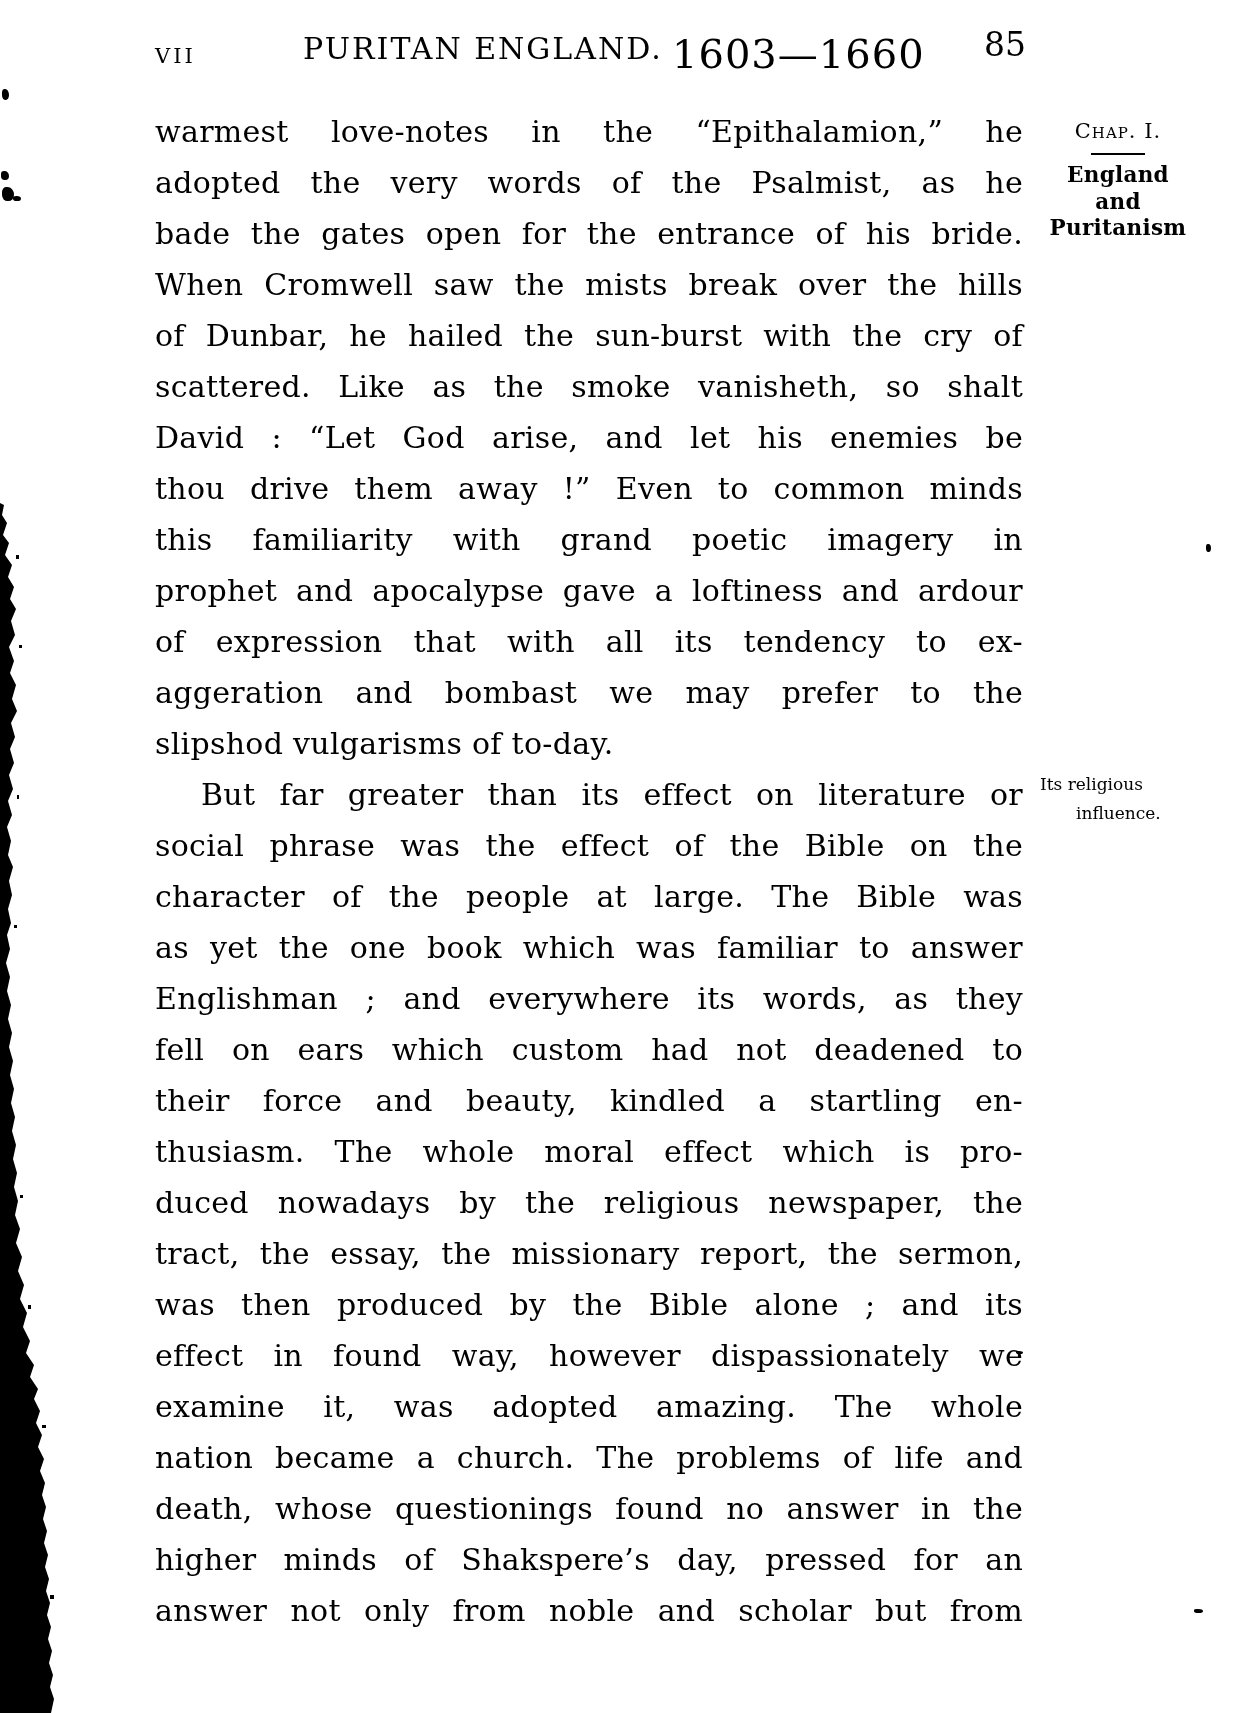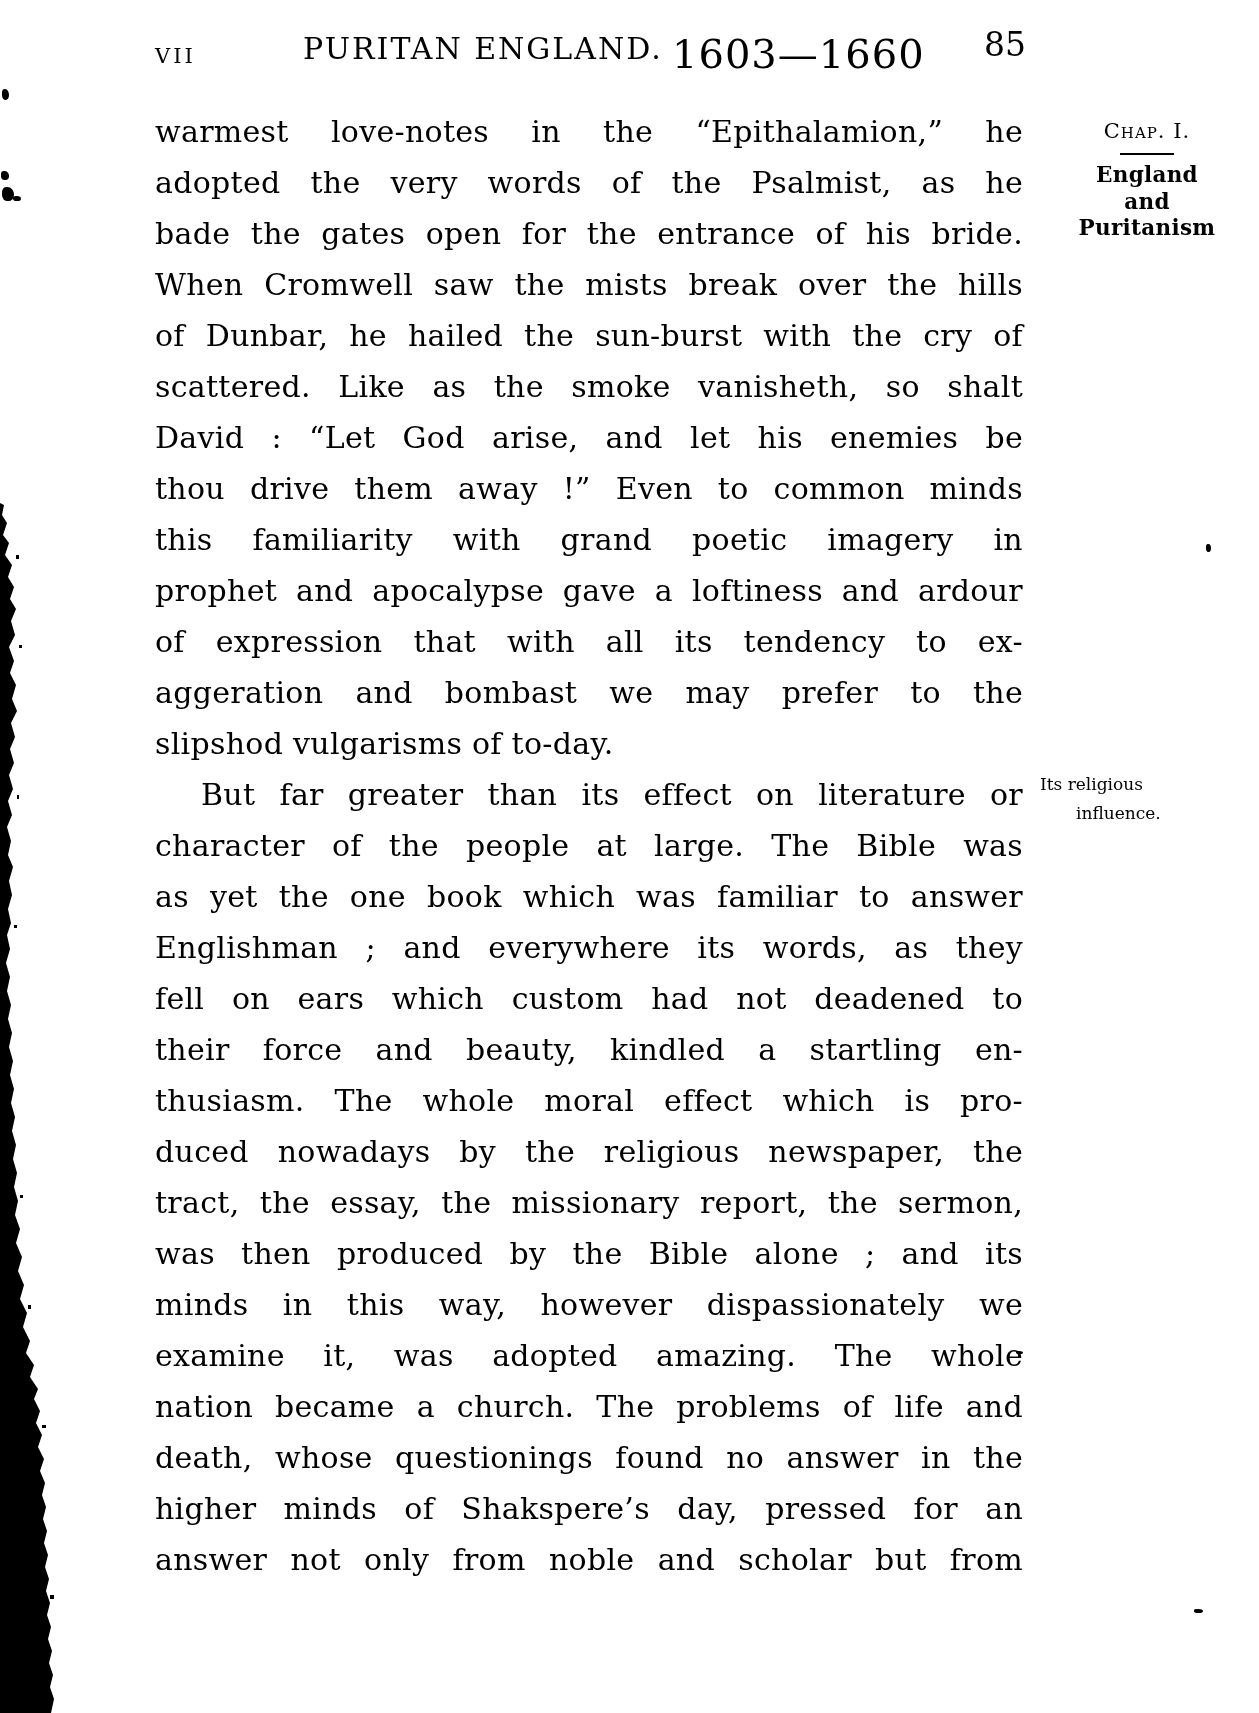--- a/index.html
+++ b/index.html
@@ -44,21 +44,21 @@
     text-align:justify;
     text-align-last:justify;
     white-space:normal;
     overflow:visible;
   }
   .para1 .line:last-child{text-align-last:left;}
   .para2 .line:first-child{text-indent:46px;}
 
   
   .note-chapter{
-    position:absolute;left:1072px;top:118px;width:150px;
+    position:absolute;left:1043px;top:118px;width:150px;
     text-align:center;
   }
   .chap-label{
     font-size:21px;line-height:26px;
     font-variant:small-caps;letter-spacing:1px;
   }
   .chap-rule{
     width:54px;height:2px;background:#000;
     margin:9px auto 7px auto;
   }
@@ -131,30 +131,31 @@
         <div class="line">David : “Let God arise, and let his enemies be</div>
         <div class="line">thou drive them away !” Even to common minds</div>
         <div class="line">this familiarity with grand poetic imagery in</div>
         <div class="line">prophet and apocalypse gave a loftiness and ardour</div>
         <div class="line">of expression that with all its tendency to ex-</div>
         <div class="line">aggeration and bombast we may prefer to the</div>
         <div class="line">slipshod vulgarisms of to-day.</div>
       </div>
     <div class="para para2">
         <div class="line">But far greater than its effect on literature or</div>
+        <div class="line">social phrase was the effect of the Bible on the</div>
         <div class="line">character of the people at large. The Bible was</div>
         <div class="line">as yet the one book which was familiar to answer</div>
         <div class="line">Englishman ; and everywhere its words, as they</div>
         <div class="line">fell on ears which custom had not deadened to</div>
         <div class="line">their force and beauty, kindled a startling en-</div>
         <div class="line">thusiasm. The whole moral effect which is pro-</div>
         <div class="line">duced nowadays by the religious newspaper, the</div>
         <div class="line">tract, the essay, the missionary report, the sermon,</div>
         <div class="line">was then produced by the Bible alone ; and its</div>
-        <div class="line">minds in this way, however dispassionately we</div>
+        <div class="line">effect in found way, however dispassionately we</div>
         <div class="line">examine it, was adopted amazing. The whole</div>
         <div class="line">nation became a church. The problems of life and</div>
         <div class="line">death, whose questionings found no answer in the</div>
         <div class="line">higher minds of Shakspere’s day, pressed for an</div>
         <div class="line">answer not only from noble and scholar but from</div>
       </div>
   </main>
 
   <aside class="note-chapter">
     <div class="chap-label">Chap. I.</div>

